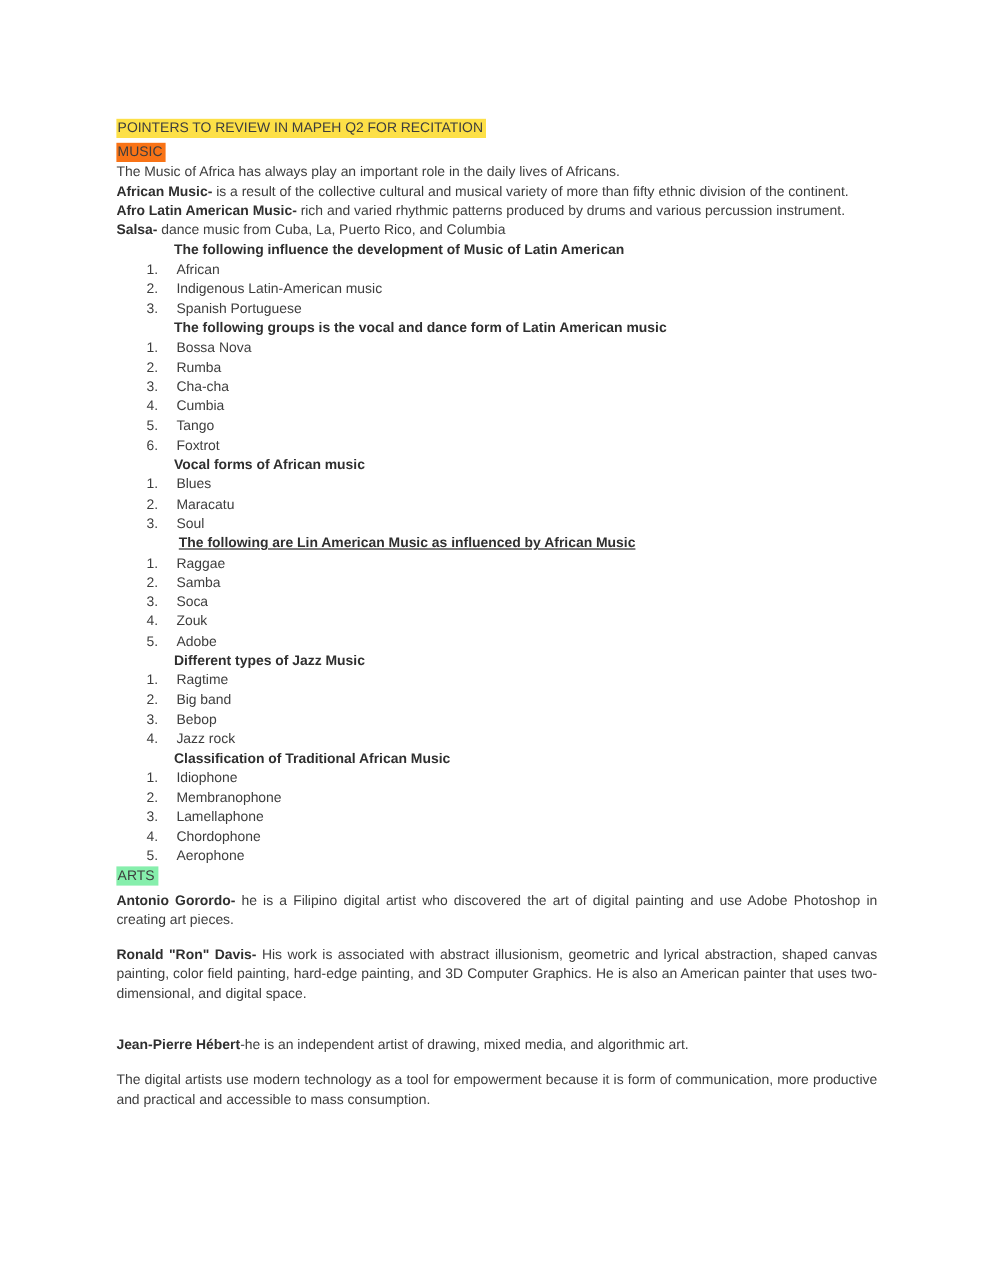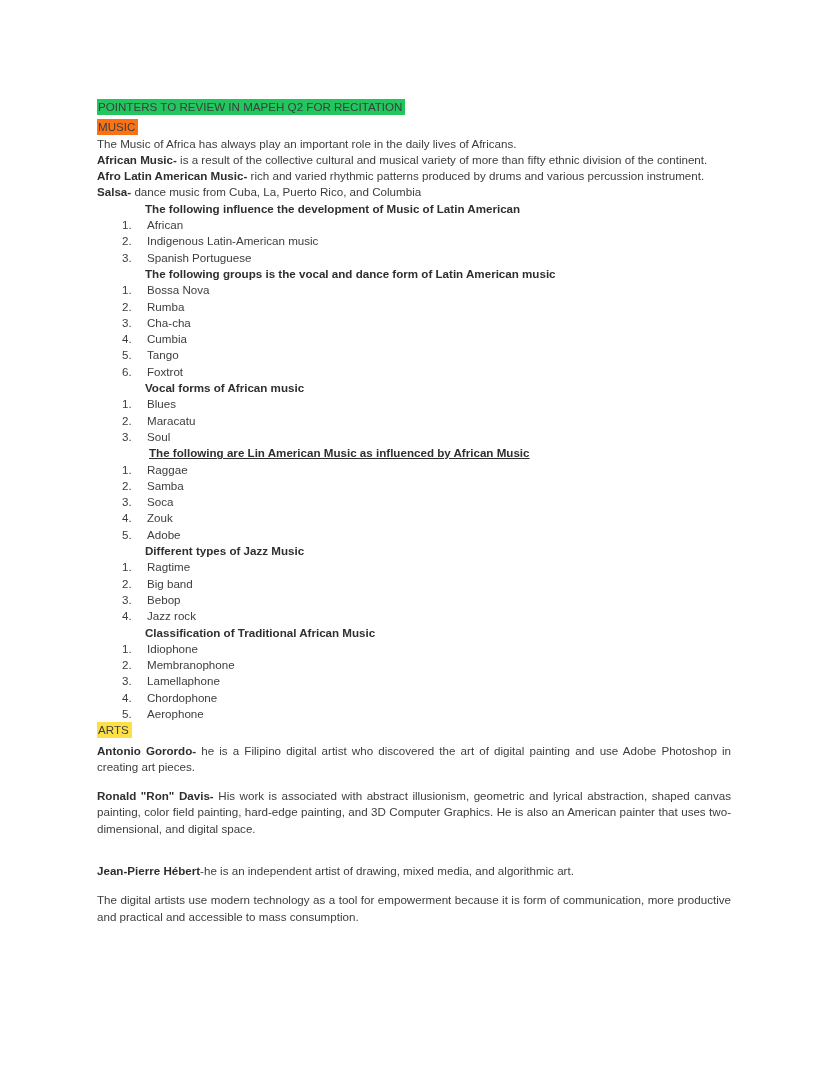--- a/index.html
+++ b/index.html
@@ -40,21 +40,21 @@
     left: 25px;
     top: 0;
   }
   .spacer { width: 100%; }
 </style>
 </head>
 <body>
 
 <div class="page">
   <div class="content" style="color: rgb(61, 61, 61);">
-      <div class="hl-line" style="margin-bottom: 4px;"><span class="hl" style="background: #22c55e;">POINTERS TO REVIEW IN MAPEH Q2 FOR RECITATION</span></div>
+      <div class="hl-line" style="margin-bottom: 4px;"><span class="hl" style="background: #fde047;">POINTERS TO REVIEW IN MAPEH Q2 FOR RECITATION</span></div>
       <div class="hl-line"><span class="hl" style="background: #f97316;">MUSIC</span></div>
       <p class="para">The Music of Africa has always play an important role in the daily lives of Africans.</p>
       <p class="para"><b>African Music-</b> is a result of the collective cultural and musical variety of more than fifty ethnic division of the continent.</p>
       <p class="para"><b>Afro Latin American Music-</b> rich and varied rhythmic patterns produced by drums and various percussion instrument.</p>
       <p class="para"><b>Salsa-</b> dance music from Cuba, La, Puerto Rico, and Columbia</p>
       <div class="heading">The following influence the development of Music of Latin American</div>
       <ol class="numlist">
         <li><span class="li-num">1.</span><span>African</span></li>
         <li><span class="li-num">2.</span><span>Indigenous Latin-American music</span></li>
         <li><span class="li-num">3.</span><span>Spanish Portuguese</span></li>
@@ -90,21 +90,21 @@
         <li><span class="li-num">4.</span><span>Jazz rock</span></li>
       </ol>
       <div class="heading">Classification of Traditional African Music</div>
       <ol class="numlist">
         <li><span class="li-num">1.</span><span>Idiophone</span></li>
         <li><span class="li-num">2.</span><span>Membranophone</span></li>
         <li><span class="li-num">3.</span><span>Lamellaphone</span></li>
         <li><span class="li-num">4.</span><span>Chordophone</span></li>
         <li><span class="li-num">5.</span><span>Aerophone</span></li>
       </ol>
-      <div class="hl-line" style="margin-bottom: 4px;"><span class="hl" style="background: #fde047;">ARTS</span></div>
+      <div class="hl-line" style="margin-bottom: 4px;"><span class="hl" style="background: #86efac;">ARTS</span></div>
       <p class="para"><b>Antonio Gorordo-</b> he is a Filipino digital artist who discovered the art of digital painting and use Adobe Photoshop in creating art pieces.</p>
       <div class="spacer" style="height: 13px;"></div>
       <p class="para"><b>Ronald "Ron" Davis-</b> His work is associated with abstract illusionism, geometric and lyrical abstraction, shaped canvas painting, color field painting, hard-edge painting, and 3D Computer Graphics. He is also an American painter that uses two-dimensional, and digital space.</p>
       <div class="spacer" style="height: 26px;"></div>
       <p class="para"><b>Jean-Pierre Hébert</b>-he is an independent artist of drawing, mixed media, and algorithmic art.</p>
       <div class="spacer" style="height: 13px;"></div>
       <p class="para">The digital artists use modern technology as a tool for empowerment because it is form of communication, more productive and practical and accessible to mass consumption.</p>
     </div>
 </div>
 

